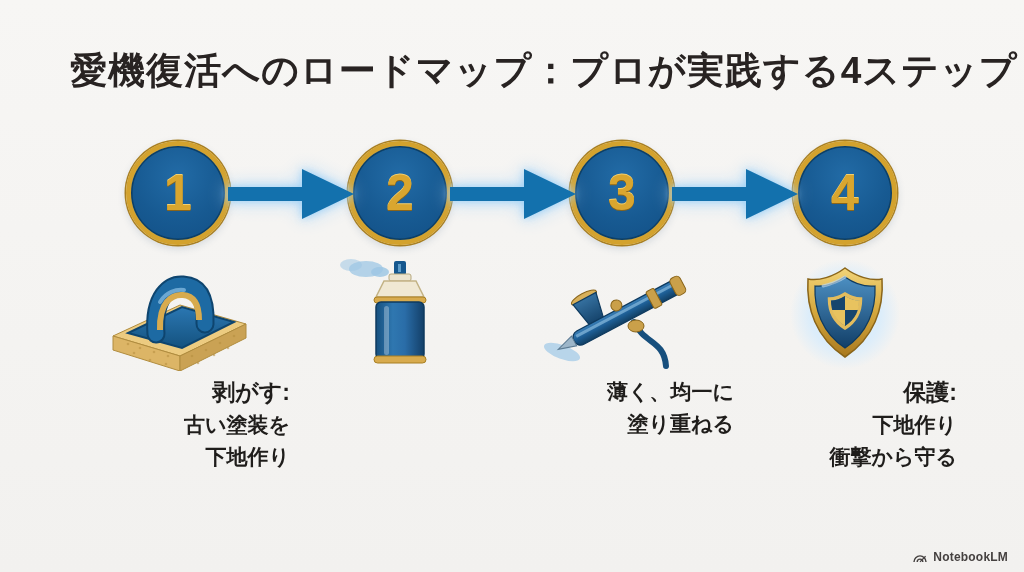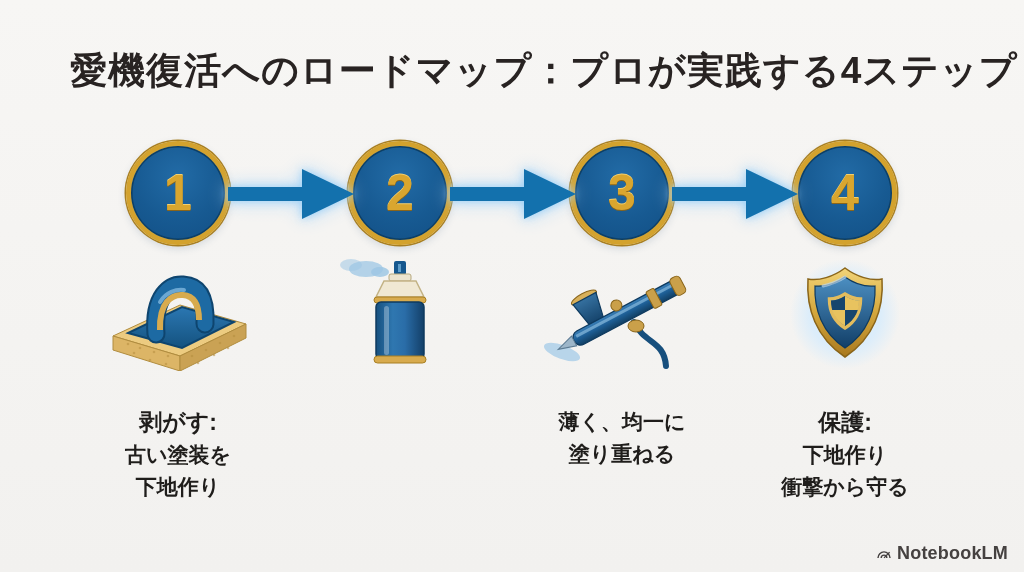--- a/index.html
+++ b/index.html
@@ -25,29 +25,29 @@
     font-size:50px;font-weight:bold;color:#d9a62f;
     text-shadow:0 1px 0 #8a651a, 0 -1px 0 #f3cf6d;
     line-height:1;
   }
   .arrow{
     position:absolute;top:166px;width:126px;height:56px;
     filter:drop-shadow(0 0 4px rgba(150,205,245,.95)) drop-shadow(0 0 9px rgba(175,215,248,.75));
   }
   .icon{position:absolute;top:256px;width:160px;height:115px;}
   .label{
-    position:absolute;top:406px;width:224px;text-align:center;color:#1f1d1b;
+    position:absolute;top:376px;width:224px;text-align:right;color:#1f1d1b;
   }
   .label .head{font-size:23px;font-weight:bold;line-height:1.45;}
   .label .line{font-size:21px;font-weight:600;line-height:1.5;}
   .brand{
     position:absolute;right:16px;bottom:8px;
     display:flex;align-items:center;gap:5px;color:#454140;
   }
-  .brand .txt{font-size:18px;font-weight:bold;letter-spacing:.2px;}
+  .brand .txt{font-size:12px;font-weight:bold;letter-spacing:.2px;}
 </style>
 </head>
 <body>
 
 <div class="canvas">
 
   <h1 class="title">愛機復活へのロードマップ：プロが実践する4ステップ</h1>
 
   <div class="circle" style="left:126px">
     <span class="num">1</span>

